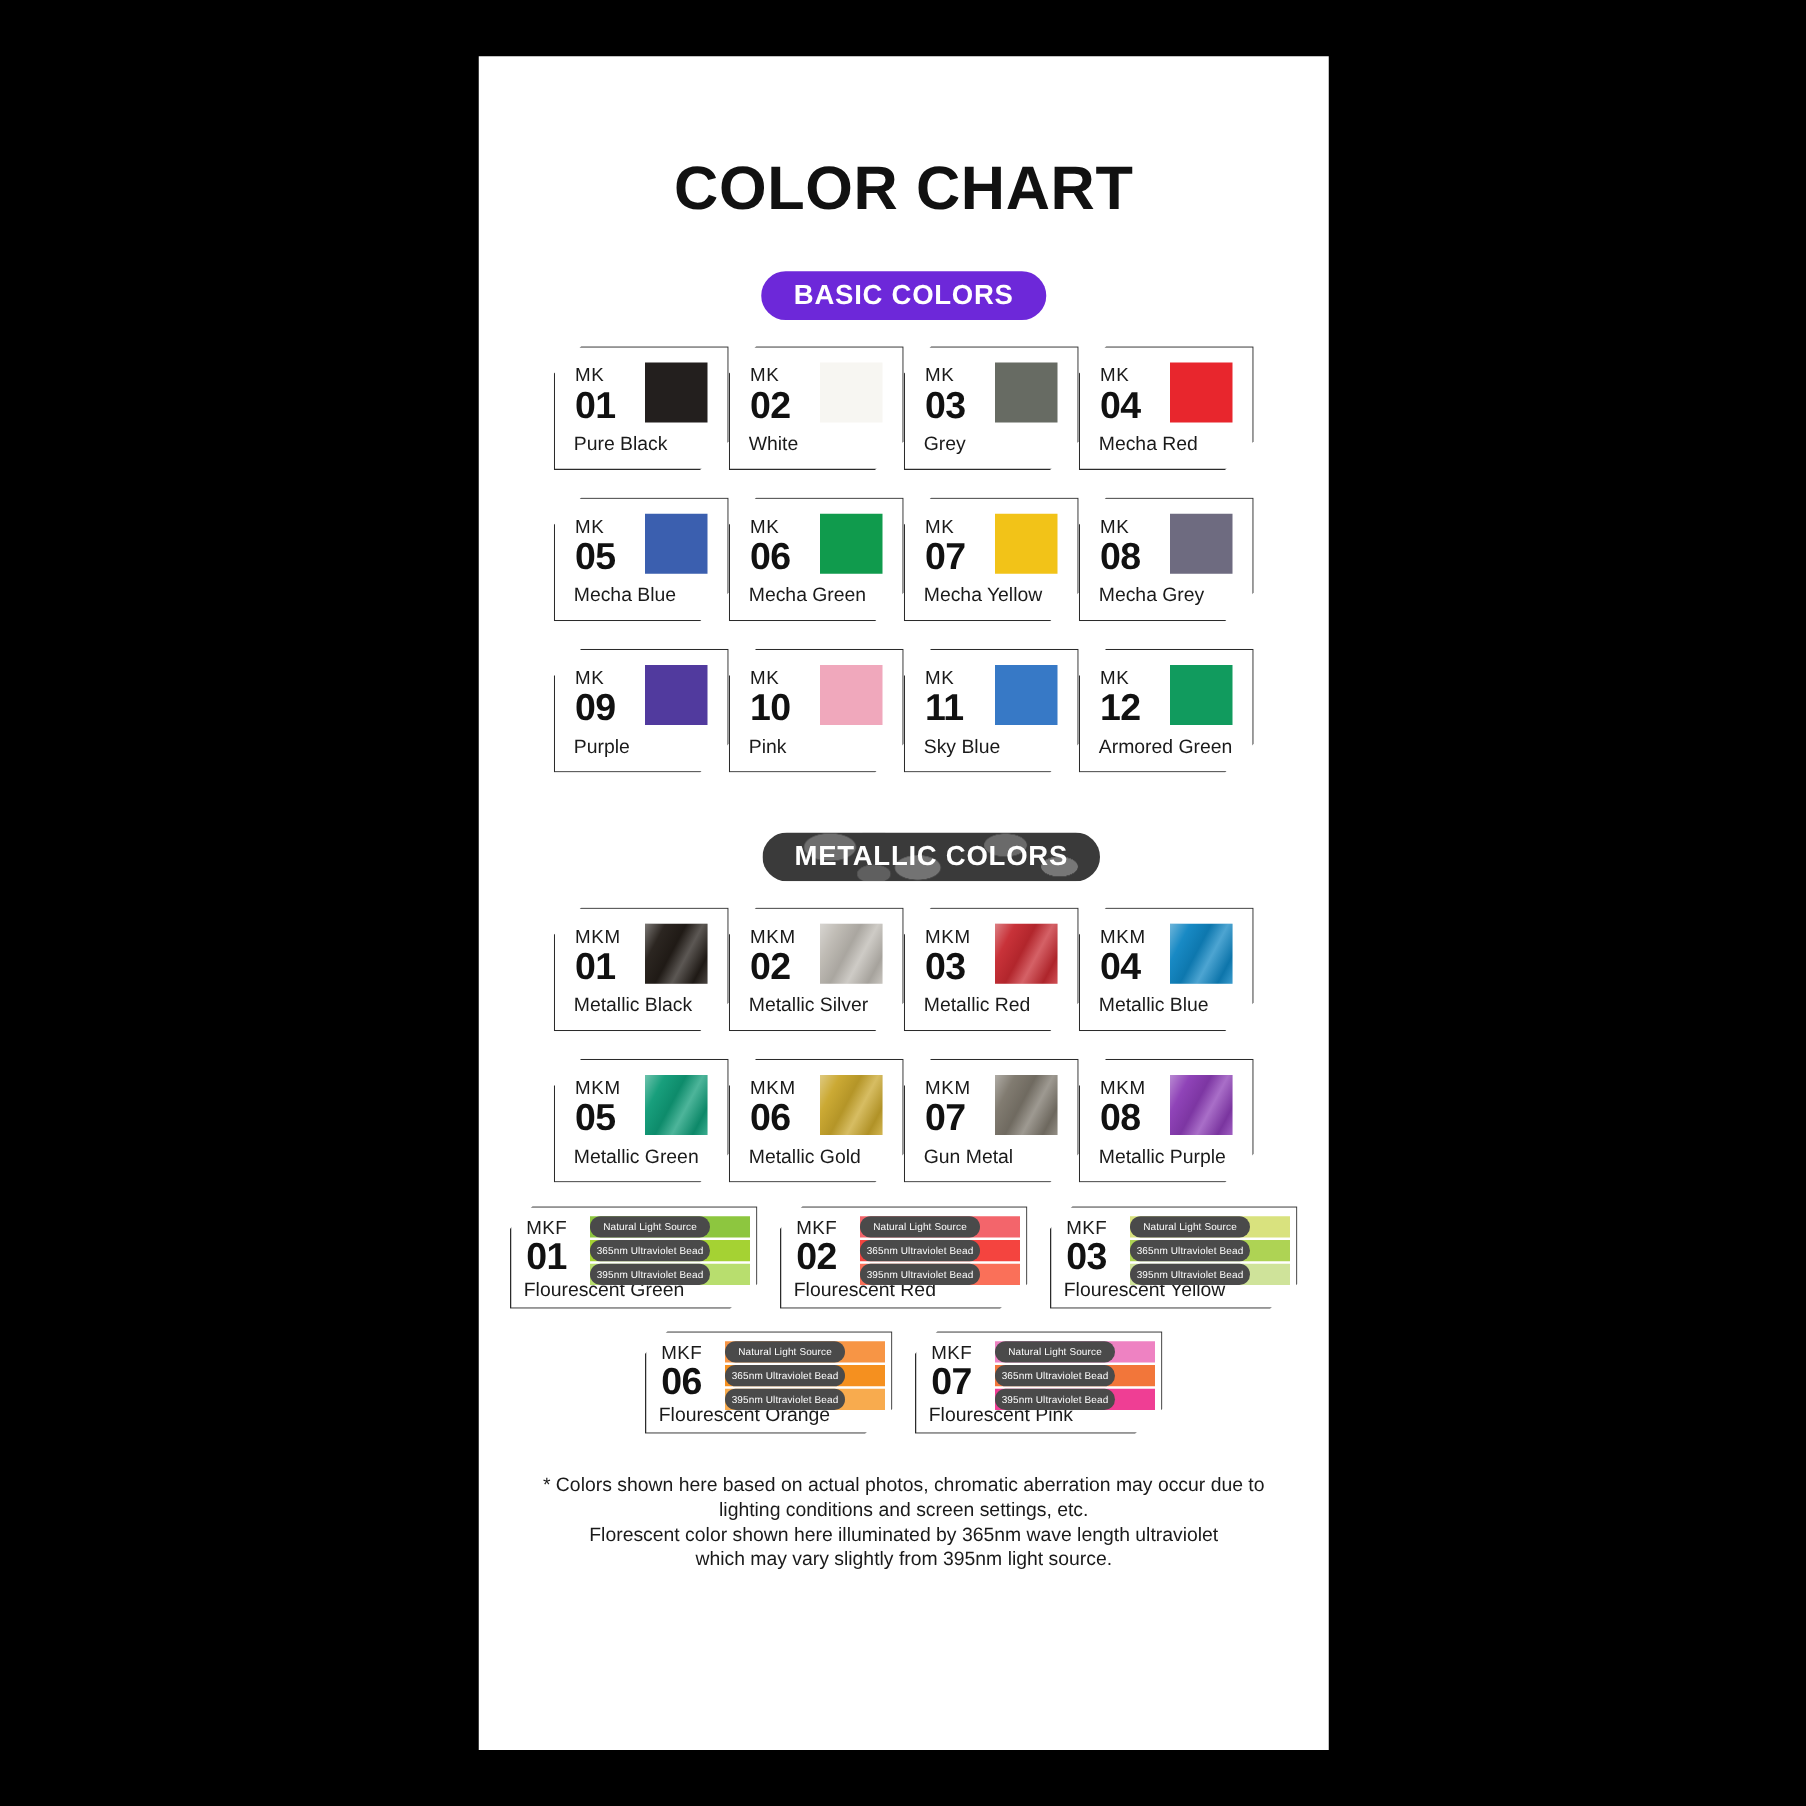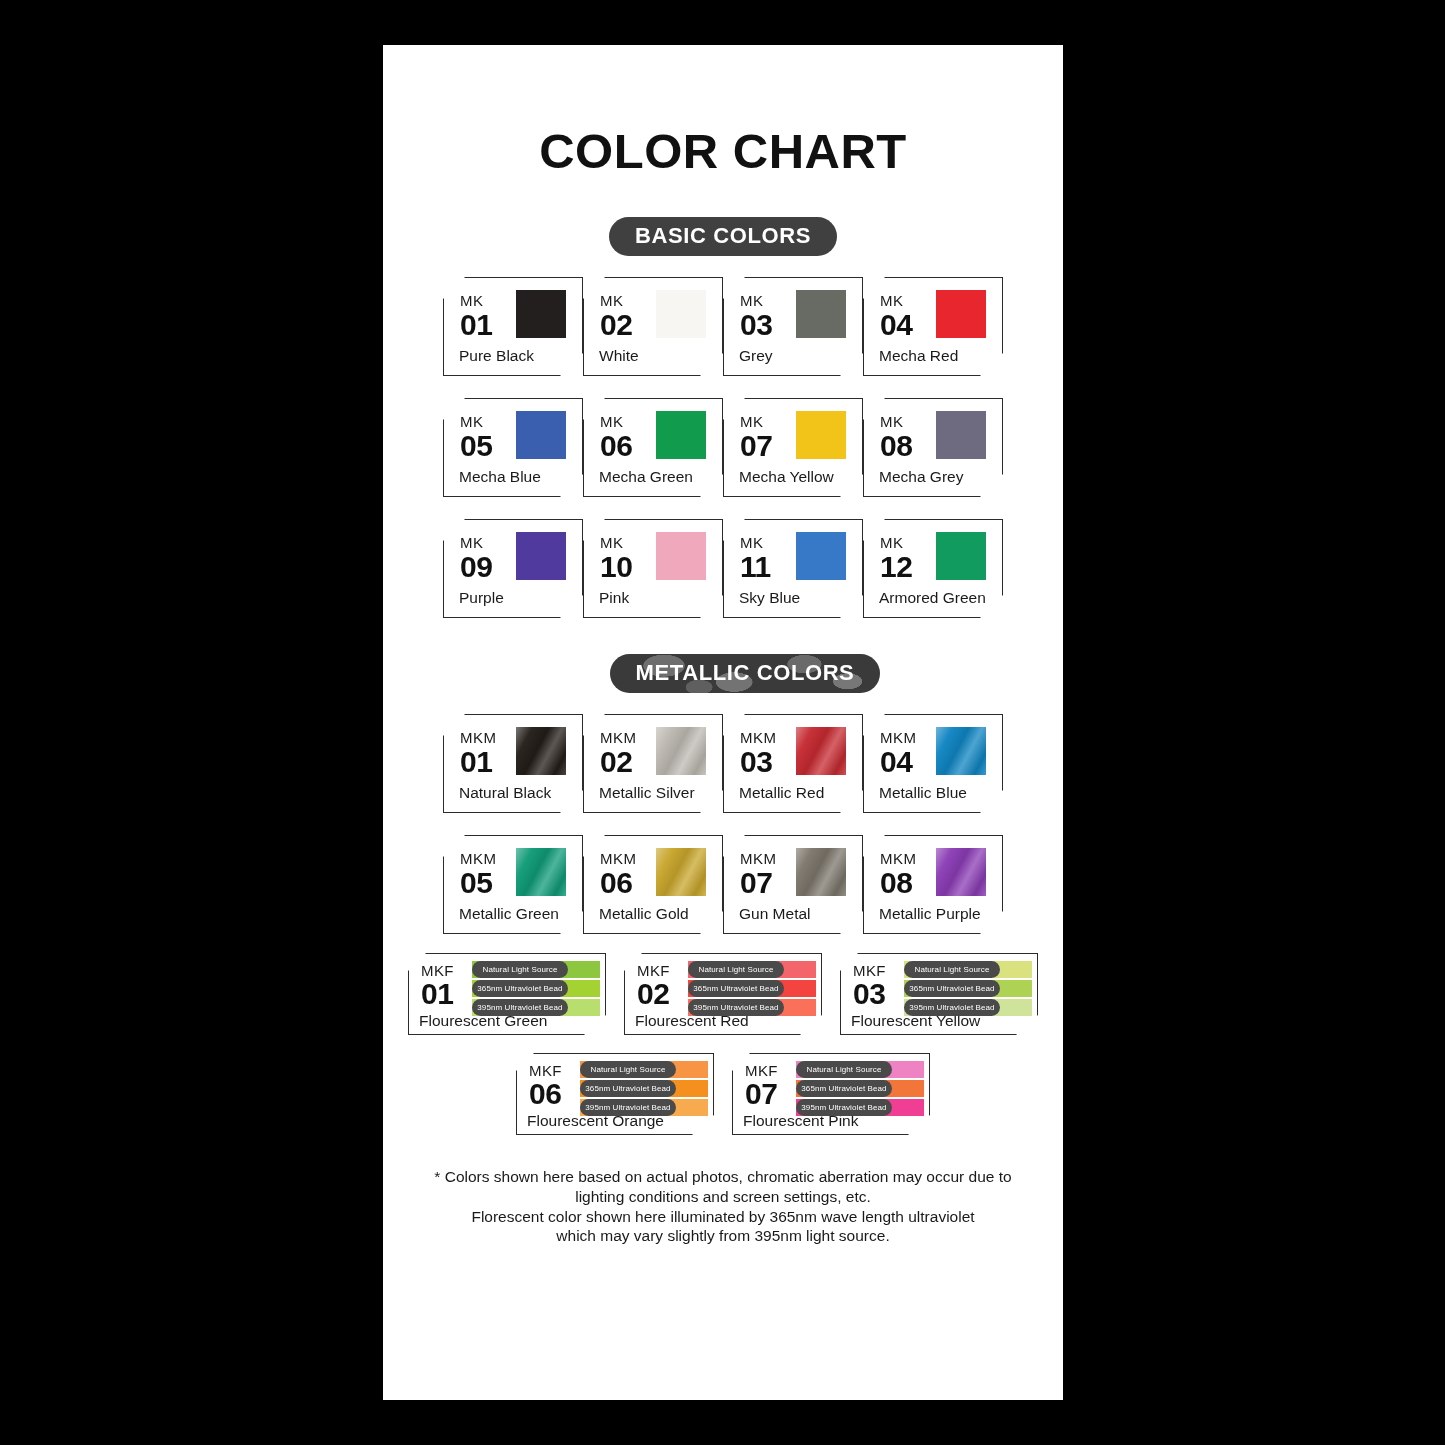--- a/index.html
+++ b/index.html
@@ -27,21 +27,21 @@
     font-weight: bold;
     letter-spacing: 0.5px;
     color: #111111;
     margin-top: 78px;
   }
 
   
   .section-badge-wrap { display: flex; justify-content: center; }
   .section-badge {
     display: inline-block;
-    background: #404040;
+    background: #6d28d9;
     color: #ffffff;
     border-radius: 999px;
     font-size: 22px;
     font-weight: bold;
     letter-spacing: 0.6px;
     padding: 8px 26px 9px 26px;
     line-height: 1;
     white-space: nowrap;
   }
   .section-badge.camo {
@@ -339,33 +339,33 @@
           <div class="card-code">
             <span class="code-prefix">MK</span>
             <span class="code-num">12</span>
           </div>
           <div class="swatch" style="background: rgb(17, 155, 94);"></div>
           <div class="card-name">Armored Green</div>
         </div>
       </div>
     </div>
 
-  <div class="section-badge-wrap" style="margin-top:36px;padding-left:44px;">
+  <div class="section-badge-wrap" style="margin-top:48px;padding-left:44px;">
     <span class="section-badge camo">METALLIC COLORS</span>
   </div>
   <div id="metallic-rows" style="margin-top:21px;">
       <div class="row">
         <div class="card">
           <div class="card-body"></div>
           <div class="card-code">
             <span class="code-prefix">MKM</span>
             <span class="code-num">01</span>
           </div>
           <div class="swatch metal" style="background: rgb(35, 29, 24);"></div>
-          <div class="card-name">Natural Black</div>
+          <div class="card-name">Metallic Black</div>
         </div>
         <div class="card">
           <div class="card-body"></div>
           <div class="card-code">
             <span class="code-prefix">MKM</span>
             <span class="code-num">02</span>
           </div>
           <div class="swatch metal" style="background: rgb(189, 185, 178);"></div>
           <div class="card-name">Metallic Silver</div>
         </div>

